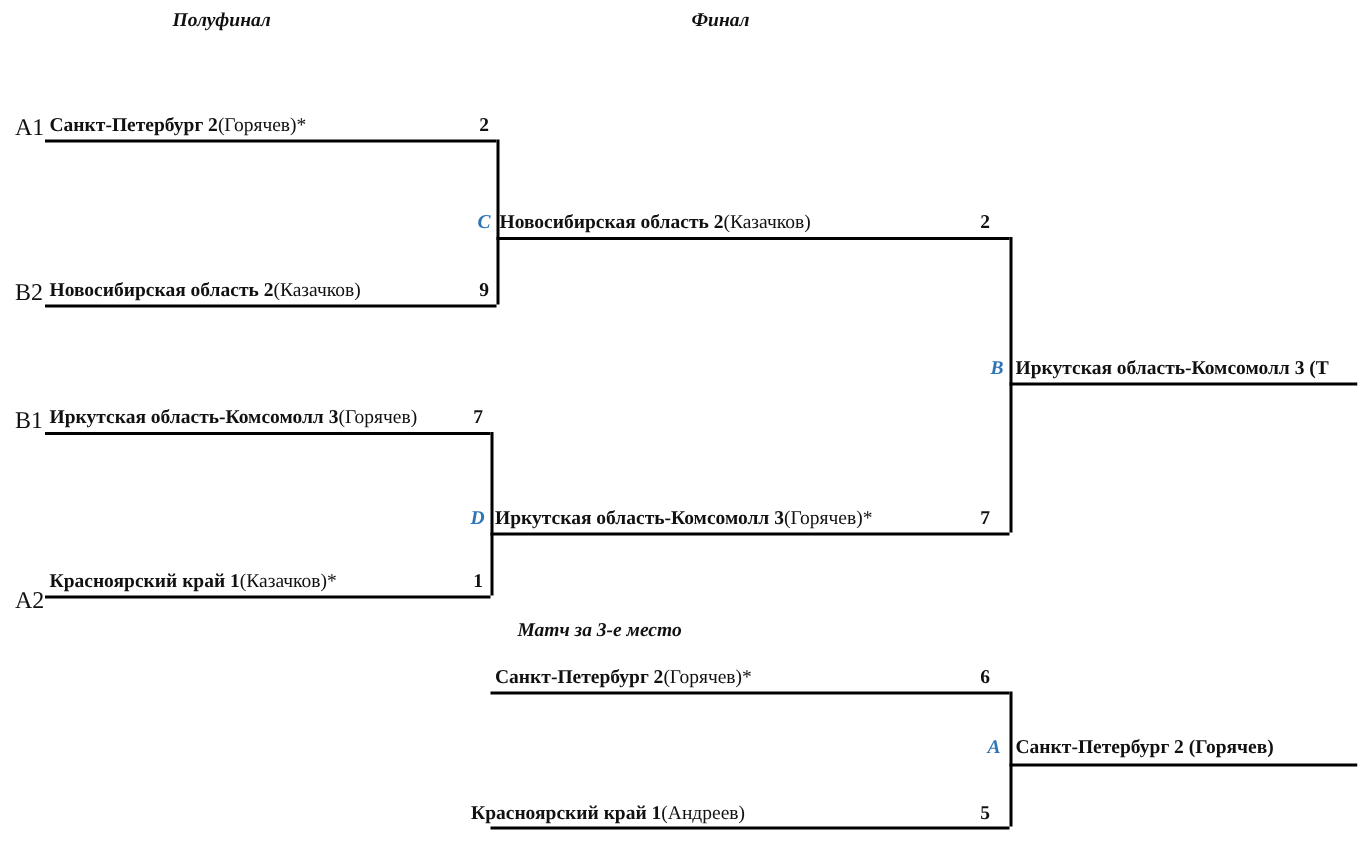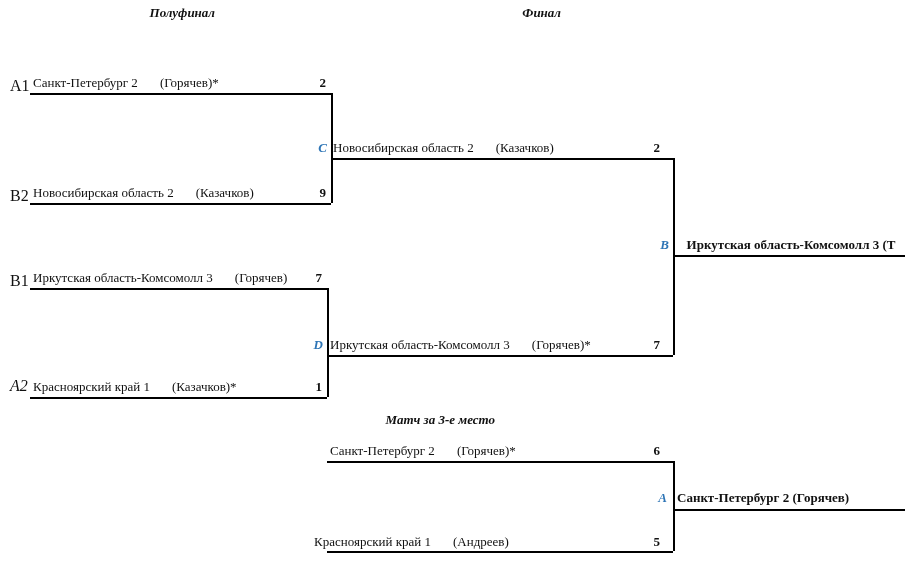--- a/index.html
+++ b/index.html
@@ -23,33 +23,33 @@
   }
   .vline {
     position: absolute;
     width: 0;
     border-left: 2px solid #000000;
   }
   .header {
     font-weight: bold;
     font-style: italic;
     font-size: 13px;
-    text-align: right;
+    text-align: left;
     white-space: nowrap;
   }
   .seed {
     font-size: 16px;
     white-space: nowrap;
   }
   .team {
     font-size: 13px;
     white-space: nowrap;
   }
-  .team .name { font-weight: normal; }
-  .team .note { font-weight: normal; margin-left: 22px; }
+  .team .name { font-weight: bold; }
+  .team .note { font-weight: normal; margin-left: 0; }
   .winner-team {
     font-size: 13px;
     font-weight: bold;
     white-space: nowrap;
     overflow: hidden;
   }
   .score {
     font-weight: bold;
     font-size: 13px;
     text-align: right;
@@ -91,40 +91,40 @@
 <div class="abs score" style="left:630px; top:140px; width:30px;">2</div>
 <div class="hline" style="left:331px; top:158px; width:342px;"></div>
 
 <div class="abs seed" style="left:10px; top:272px;text-align:right;">B1</div>
 <div class="abs team" style="left:33px; top:270px;">
   <span class="name">Иркутская область-Комсомолл 3</span><span class="note">(Горячев)</span>
 </div>
 <div class="abs score" style="left:292px; top:270px; width:30px;">7</div>
 <div class="hline" style="left:30px; top:288px; width:297px;"></div>
 
-<div class="abs seed" style="left:10px; top:377px;font-style:italic;">A2</div>
+<div class="abs seed" style="left:10px; top:392px;">A2</div>
 <div class="abs team" style="left:33px; top:379px;">
   <span class="name">Красноярский край 1</span><span class="note">(Казачков)*</span>
 </div>
 <div class="abs score" style="left:292px; top:379px; width:30px;">1</div>
 <div class="hline" style="left:30px; top:397px; width:297px;"></div>
 
 <div class="vline" style="left:327px; top:288px; height:109px;"></div>
 
 <div class="abs slot-letter" style="left:299px; top:337px; width:24px;">D</div>
 <div class="abs team" style="left:330px; top:337px;">
   <span class="name">Иркутская область-Комсомолл 3</span><span class="note">(Горячев)*</span>
 </div>
 <div class="abs score" style="left:630px; top:337px; width:30px;">7</div>
 <div class="hline" style="left:327px; top:355px; width:346px;"></div>
 
 <div class="vline" style="left:673px; top:158px; height:197px;"></div>
 
 <div class="abs slot-letter" style="left:645px; top:237px; width:24px;">B</div>
-<div class="abs winner-team" style="left:677px; top:237px; width:228px;text-align:center;">Иркутская область-Комсомолл 3 (Т</div>
+<div class="abs winner-team" style="left:677px; top:237px; width:228px;">Иркутская область-Комсомолл 3 (Т</div>
 <div class="hline" style="left:673px; top:255px; width:232px;"></div>
 
 <div class="abs header" style="left:345px; top:412px; width:150px;">Матч за 3-е место</div>
 
 <div class="abs team" style="left:330px; top:443px;">
   <span class="name">Санкт-Петербург 2</span><span class="note">(Горячев)*</span>
 </div>
 <div class="abs score" style="left:630px; top:443px; width:30px;">6</div>
 <div class="hline" style="left:327px; top:461px; width:346px;"></div>
 

